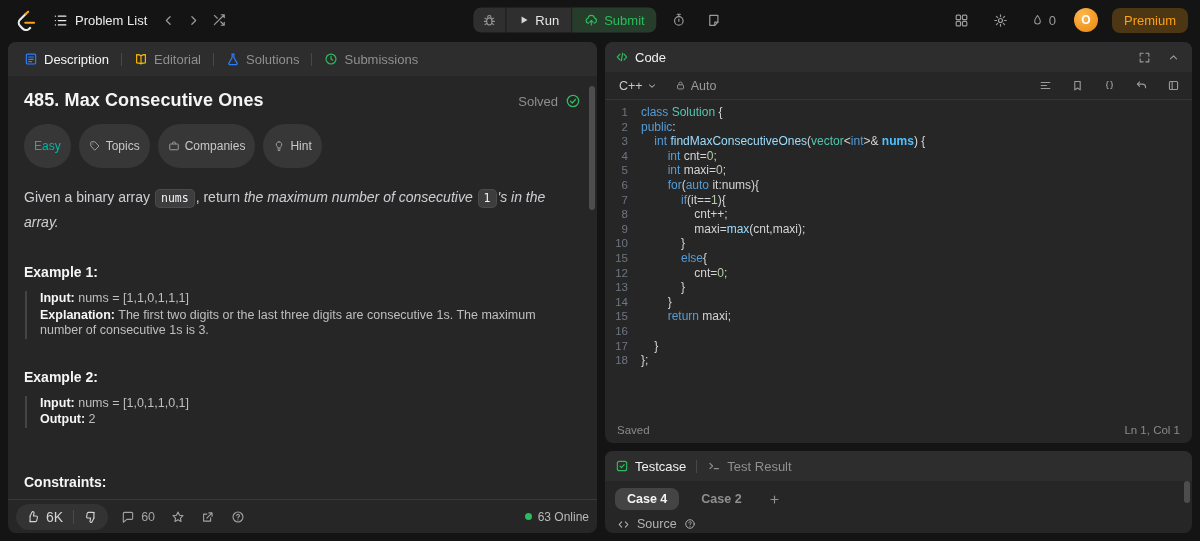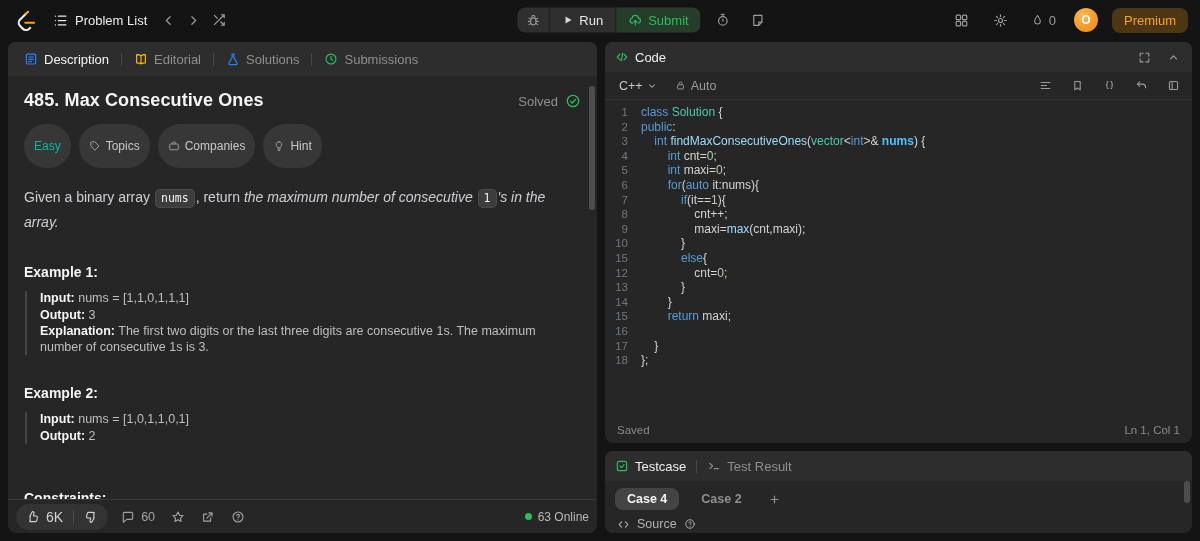--- a/index.html
+++ b/index.html
@@ -6,21 +6,21 @@
   html,body{background:#141414;}
   button{background:none;border:none;cursor:pointer;}
   svg{display:block;flex:0 0 auto;}
   .app{width:1200px;height:541px;background:#141414;display:flex;flex-direction:column;overflow:hidden;}
 
   
   .navbar{height:40px;flex:0 0 40px;display:flex;align-items:center;justify-content:space-between;padding:0 12px;position:relative;color:#9b9b9b;}
   .nav-left,.nav-right{display:flex;align-items:center;}
   .nav-left{gap:2px;}
   .nav-right{gap:14px;}
-  .nav-center{position:absolute;left:50%;top:50%;transform:translate(-50%,-50%);display:flex;align-items:center;gap:10px;margin-left:44px;}
+  .nav-center{position:absolute;left:50%;top:50%;transform:translate(-50%,-50%);display:flex;align-items:center;gap:10px;}
   .icon-btn{color:#9b9b9b;display:flex;align-items:center;justify-content:center;padding:5px;border-radius:6px;}
   .nav-problem-list{display:flex;align-items:center;gap:7px;color:#ededed;font-size:13px;font-weight:500;padding:5px 8px;border-radius:6px;}
   .pill-group{display:flex;align-items:stretch;background:#2f2f2f;border-radius:8px;overflow:hidden;}
   .pill-seg{display:flex;align-items:center;gap:6px;padding:5px 12px;font-size:13px;color:#e6e6e6;font-weight:500;}
   .pill-seg.debug{padding:5px 9px;border-right:1px solid #1d1d1d;color:#9b9b9b;}
   .pill-seg.run{border-right:1px solid #1d1d1d;}
   .pill-seg.submit{background:#263d2c;color:#2cbb5d;}
   .streak{display:flex;align-items:center;gap:5px;color:#9b9b9b;font-size:13px;padding:4px;}
   .avatar{width:24px;height:24px;border-radius:50%;background:radial-gradient(circle at 35% 30%,#ffb84d,#e8850c);color:#fff;font-size:12px;font-weight:700;display:flex;align-items:center;justify-content:center;cursor:pointer;}
   .premium-btn{background:rgba(255,161,22,0.24);color:#ffa116;font-size:13px;font-weight:500;padding:5px 12px;border-radius:8px;}
@@ -290,21 +290,20 @@
             </span>
             <span>Hint</span>
           </span>
         </div>
 
         <p class="statement"><span class="seg-t">Given a binary array </span><span class="seg-c">nums</span><span class="seg-t">, return </span><span class="seg-i">the maximum number of consecutive</span><span class="seg-t"> </span><span class="seg-c">1</span><span class="seg-i">'s in the array.</span></p>
 
         <p class="ex-label">Example 1:</p>
         <div class="ex-block">
           <div class="row"><strong>Input:</strong><span> nums = [1,1,0,1,1,1]</span></div>
-          <div class="row"><strong>Output:</strong><span> 3</span></div>
           <div class="row"><strong>Explanation:</strong><span> The first two digits or the last three digits are consecutive 1s. The maximum number of consecutive 1s is 3.</span></div>
         </div>
 
         <p class="ex-label">Example 2:</p>
         <div class="ex-block">
           <div class="row"><strong>Input:</strong><span> nums = [1,0,1,1,0,1]</span></div>
           <div class="row"><strong>Output:</strong><span> 2</span></div>
         </div>
 
         <p class="constraints-label">Constraints:</p>

